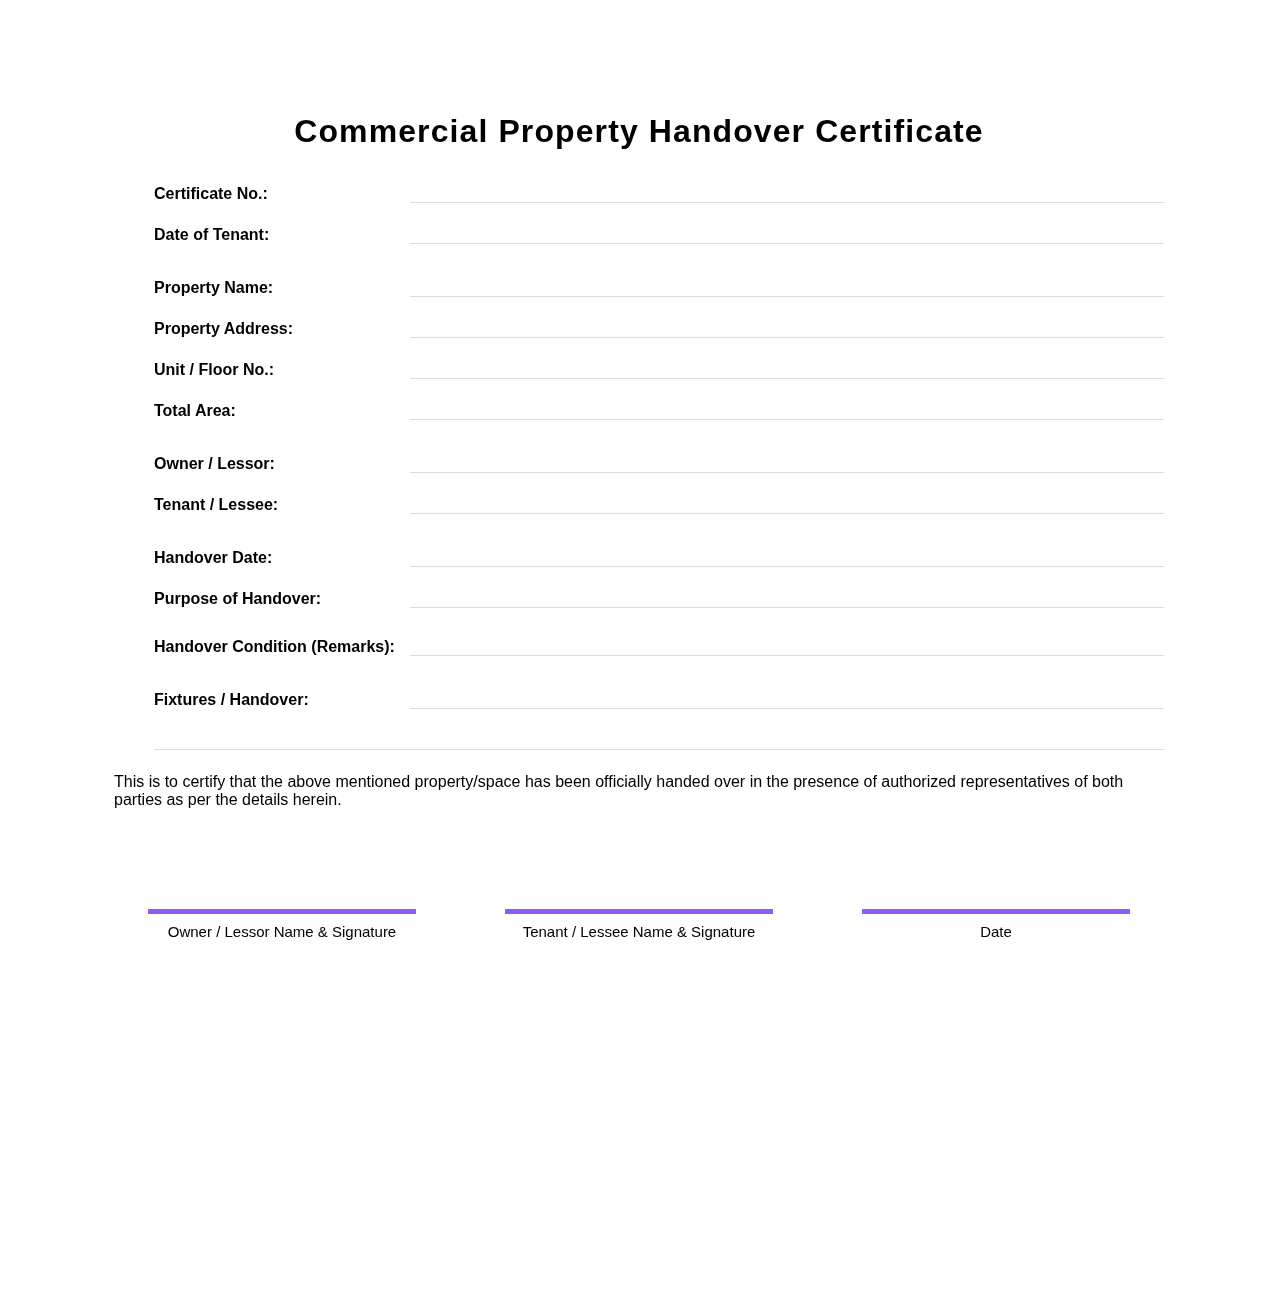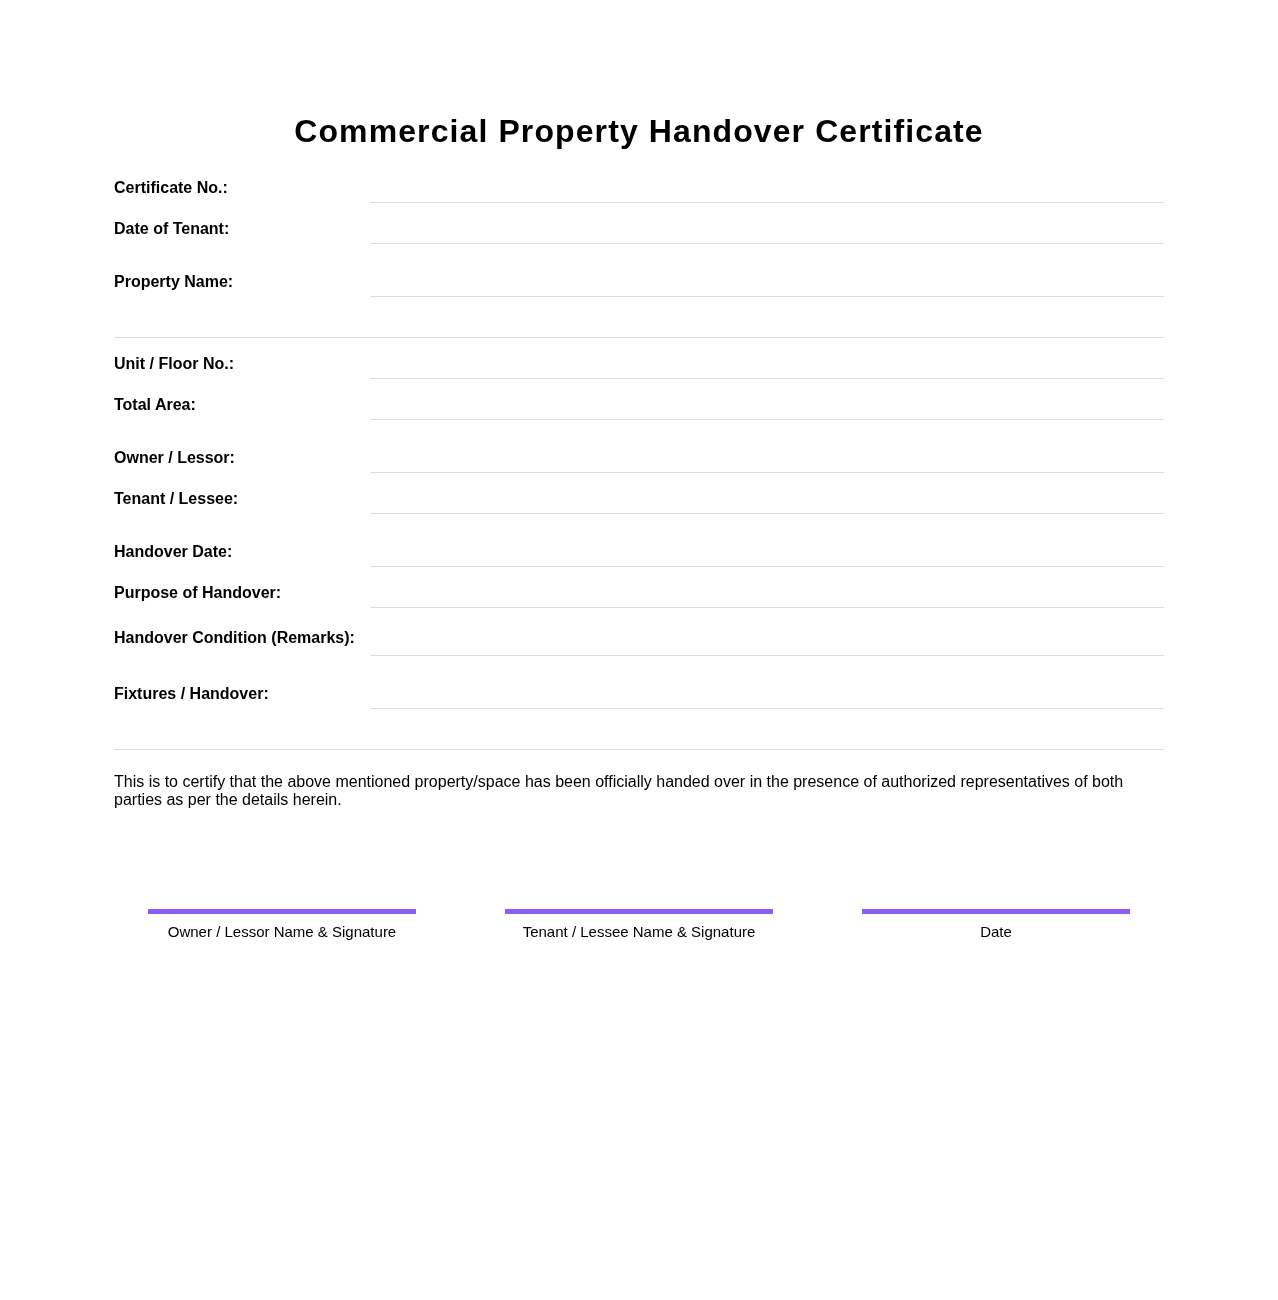--- a/index.html
+++ b/index.html
@@ -5,21 +5,21 @@
     * { box-sizing: border-box; margin: 0; padding: 0; }
     html, body { width: 1278px; height: 1300px; background: #ffffff; }
     body { font-family: "Liberation Sans", sans-serif; color: #000; position: relative; }
     .page { position: absolute; left: 114px; top: 0; width: 1050px; }
     .title {
       position: absolute; left: 0; top: 111px; width: 1050px; text-align: center;
       font-size: 32px; font-weight: bold; letter-spacing: 1.1px; line-height: 40px;
     }
     .fields { position: absolute; left: 0; top: 162px; width: 1050px; }
     .group { margin-bottom: 12px; }
-    .row { display: flex; align-items: center; height: 41px; }
+    .row { display: flex; align-items: flex-end; height: 41px; margin-left: 40px; }
     .row.tall { height: 48px; }
     .label {
       width: 256px; font-size: 16px; font-weight: bold; line-height: 18px;
       padding-top: 11px; flex: 0 0 256px;
     }
     .value {
       flex: 1; height: 100%; border-bottom: 1px solid #dddddd;
       font-size: 16px; line-height: 18px; padding-top: 11px;
     }
     .cert-text {
@@ -46,20 +46,21 @@
         <div class="value"></div>
       </div>
     </div>
 
     <div class="group">
       <div class="row">
         <div class="label">Property Name:</div>
         <div class="value"></div>
       </div>
       <div class="row">
+        <div class="label">Property Address:</div>
         <div class="value"></div>
       </div>
       <div class="row">
         <div class="label">Unit / Floor No.:</div>
         <div class="value"></div>
       </div>
       <div class="row">
         <div class="label">Total Area:</div>
         <div class="value"></div>
       </div>

